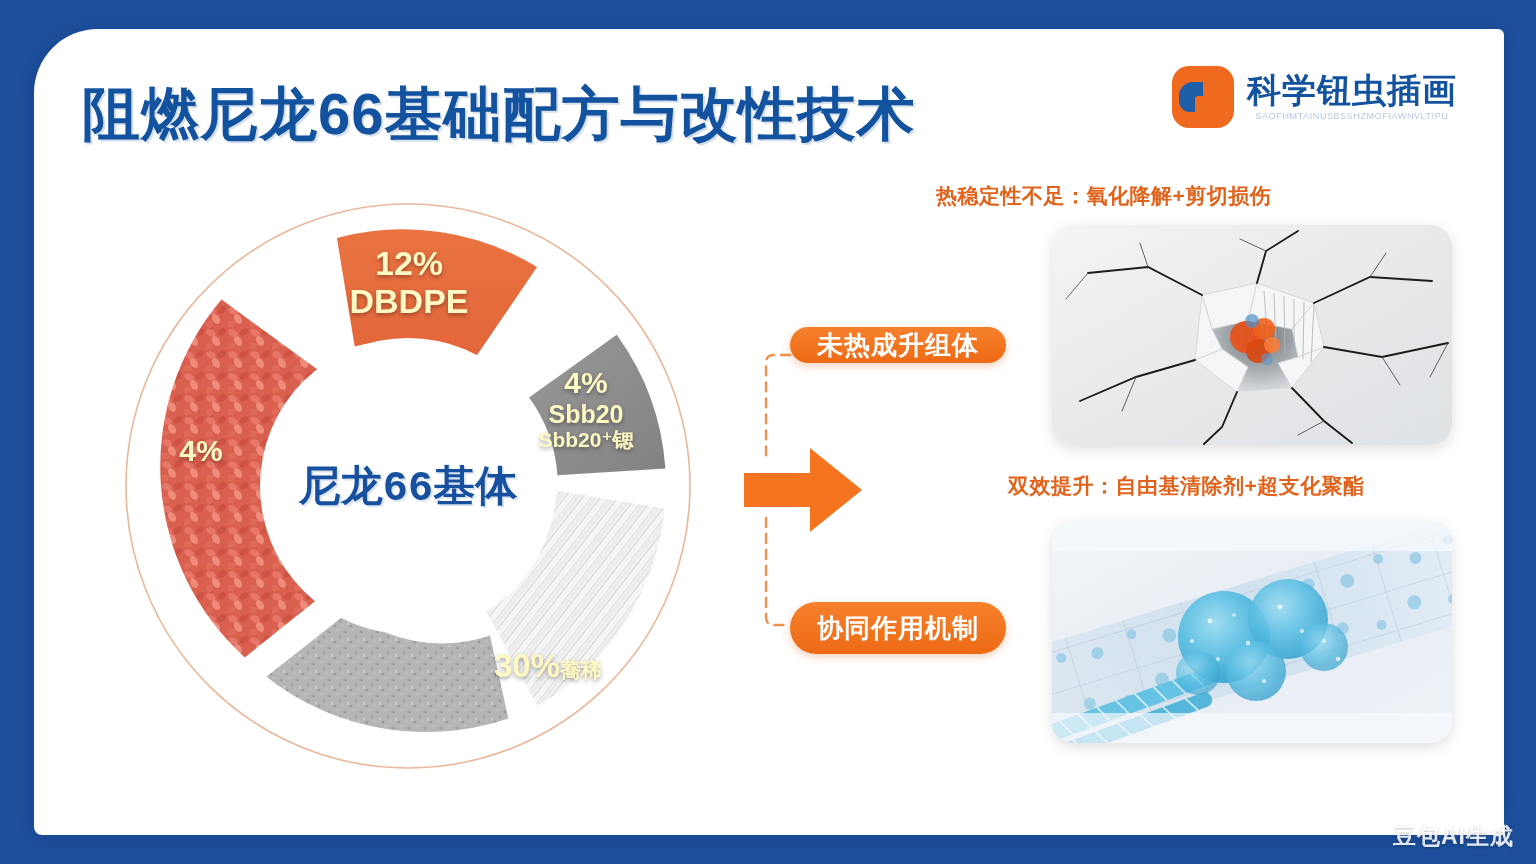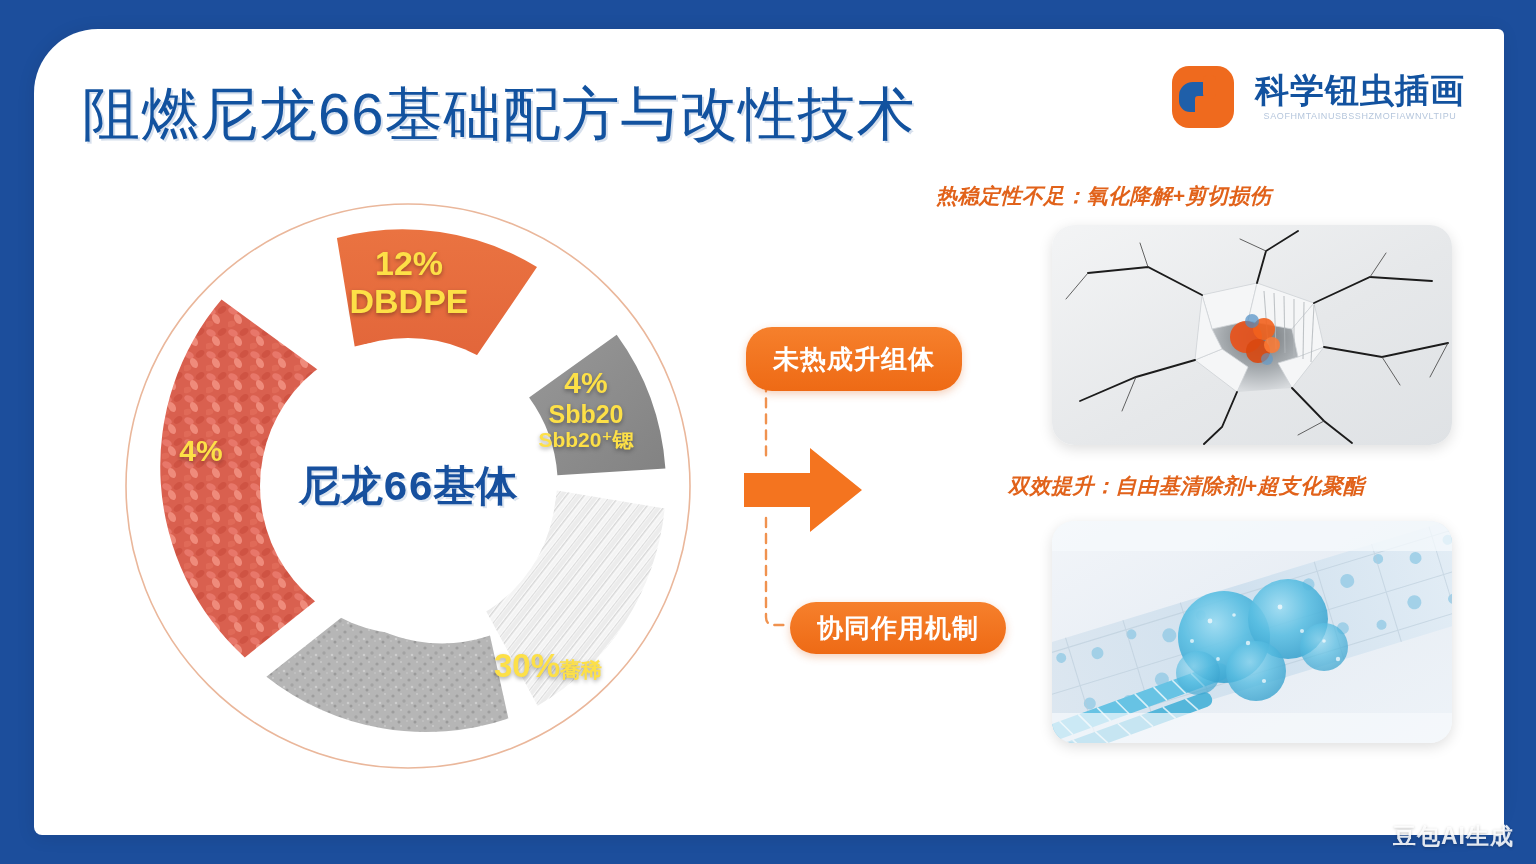--- a/index.html
+++ b/index.html
@@ -38,36 +38,36 @@
     background:#ffffff;
     border-radius:0 6px 0 0;
   }
 
   
   #title {
     position: absolute;
     left: 82px;
     top: 76px;
     font-size: 58px;
-    font-weight: 400;
+    font-weight: 700;
     letter-spacing: 1px;
     color: #12529f;
     text-shadow: 2px 2px 0 rgba(30,80,150,0.18);
     white-space: nowrap;
     z-index: 6;
   }
 
   
   #logo {
     position: absolute;
     left: 1172px;
     top: 66px;
     display: flex;
     align-items: center;
-    gap: 21px;
+    gap: 13px;
     z-index: 6;
   }
   .logo-mark {
     position: relative;
     width: 62px;
     height: 62px;
     flex: 0 0 62px;
   }
   .logo-mark .sq {
     position: absolute;
@@ -122,21 +122,21 @@
     left: 118px;
     top: 196px;
     width: 580px;
     height: 580px;
     z-index: 4;
   }
   #donut-wrap svg { display: block; width: 580px; height: 580px; }
 
   .seg-label {
     position: absolute;
-    color: #fde047;
+    color: #fef9c3;
     font-weight: 700;
     text-align: center;
     text-shadow: 0 2px 4px rgba(0,0,0,0.35);
     line-height: 1.12;
     pointer-events: none;
   }
   #lbl-dbdpe  { left: 186px; top: 48px;  width: 210px; font-size: 34px; }
   #lbl-sbb    { left: 398px; top: 170px; width: 140px; font-size: 19px; }
   #lbl-sbb .big { font-size: 30px; display:block; }
   #lbl-glass  { left: 330px; top: 452px; width: 200px; font-size: 23px; }
@@ -177,33 +177,32 @@
     background: linear-gradient(180deg,#f6802c 0%,#ee6a15 100%);
     color: #ffffff;
     font-size: 26px;
     font-weight: 700;
     letter-spacing: 1px;
     border-radius: 26px;
     box-shadow: 0 3px 8px rgba(220,100,30,0.30);
     white-space: nowrap;
     z-index: 6;
   }
-  #pill-top    { left: 746px; top: 327px; width: 216px; height: 64px; }
+  #pill-top    { left: 790px; top: 327px; width: 216px; height: 36px; }
   #pill-bottom { left: 790px; top: 602px; width: 216px; height: 52px; }
 
   
   .caption {
     position: absolute;
     font-size: 21px;
     font-weight: 700;
     color: #e1621a;
     white-space: nowrap;
     letter-spacing: 0.5px;
     z-index: 6;
-    font-style: italic;
   }
   #cap-top    { left: 936px; top: 182px; }
   #cap-bottom { left: 1008px; top: 472px; }
 
   
   .photo {
     position: absolute;
     border-radius: 22px;
     overflow: hidden;
     box-shadow: 0 4px 14px rgba(0,0,0,0.13);

